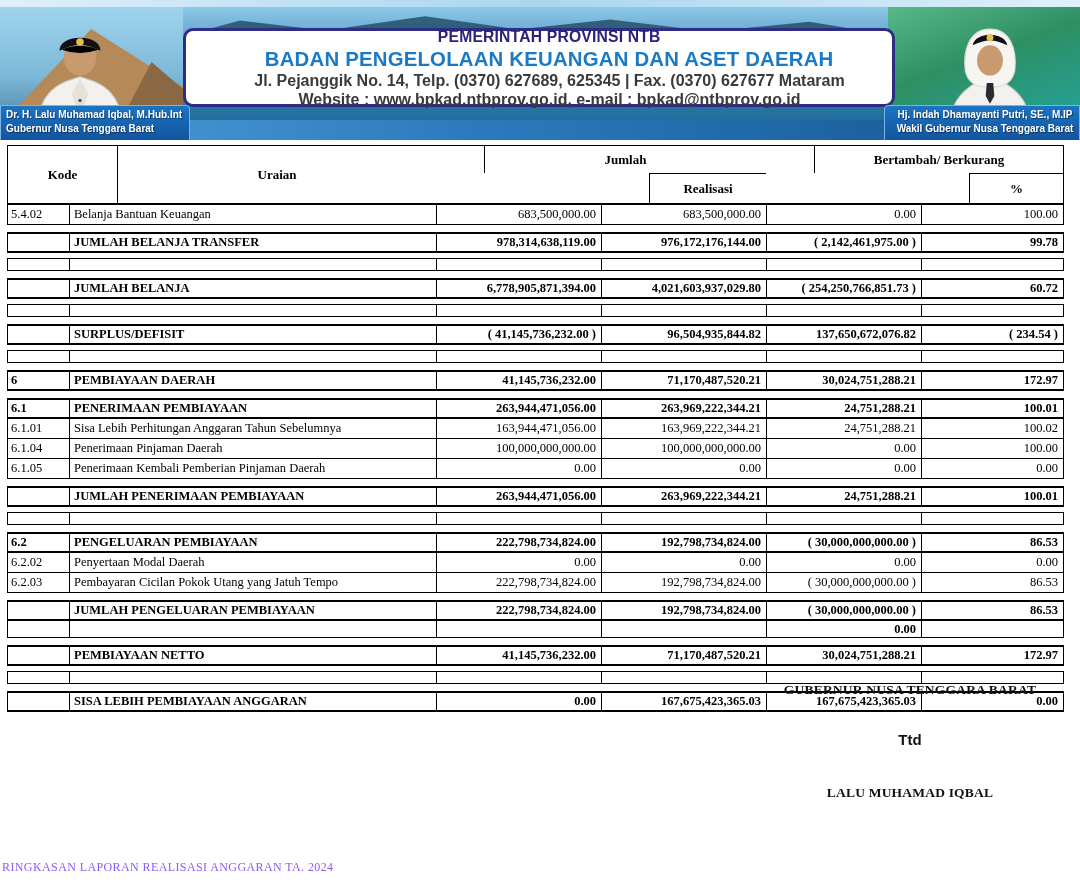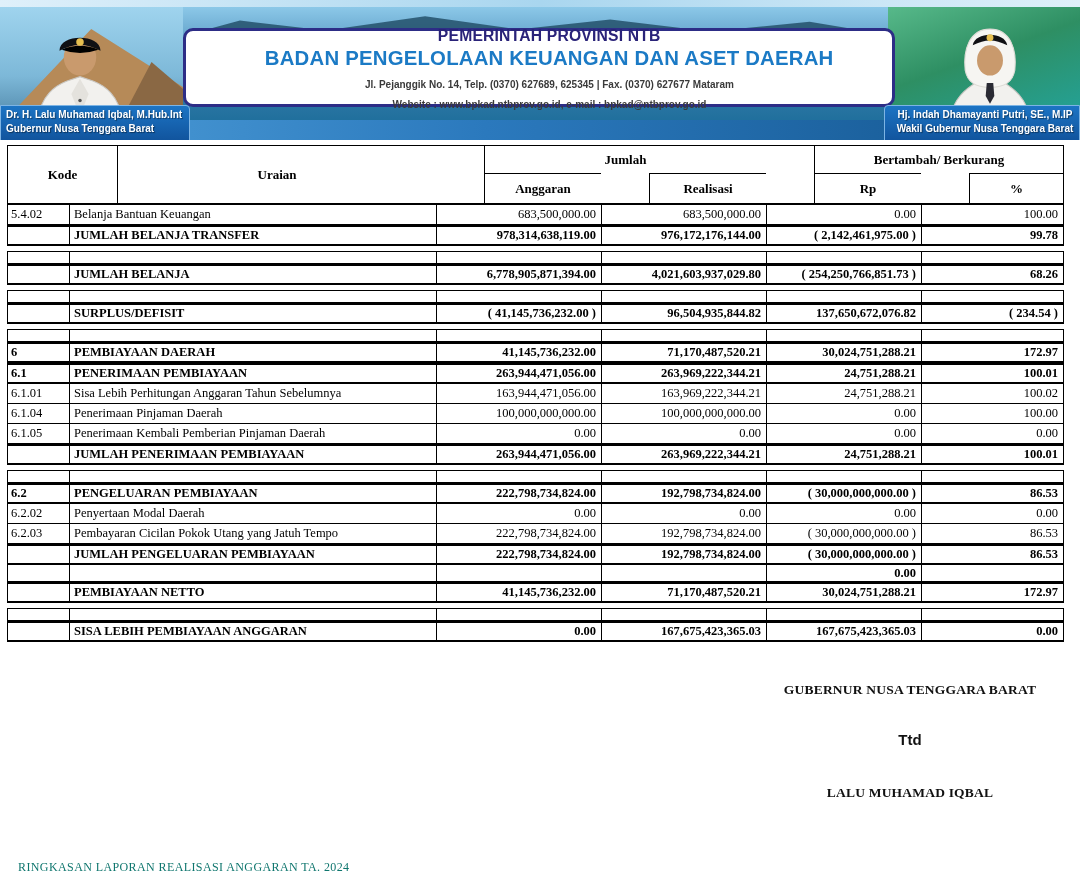--- a/index.html
+++ b/index.html
@@ -26,22 +26,22 @@
   .bottom-strip { position:absolute; left:0; top:120px; width:1080px; height:20px;
                   background:linear-gradient(90deg,#4f9fd9 0%, #2b79bd 45%, #14568f 100%); }
 
   .org-box { position:absolute; left:183px; top:28px; width:712px; height:79px; background:#fff;
              border:3px solid #2d2d86; border-radius:10px; display:flex; flex-direction:column;
              align-items:center; justify-content:center; z-index:5;padding-left:21px; }
   .org-line1 { font-family:"Liberation Sans",sans-serif; font-weight:700; font-size:16.5px;
                color:#2a2379; letter-spacing:.2px; transform:scaleX(.95); }
   .org-line2 { font-family:"Liberation Sans",sans-serif; font-weight:700; font-size:21px;
                color:#1b7ac5; letter-spacing:.2px; margin-top:1px; transform:scaleX(.97); }
-  .org-line3, .org-line4 { font-family:"Liberation Sans",sans-serif; font-weight:700; font-size:10px;
-               color:#3a3a3a; margin-top:9px; }
+  .org-line3, .org-line4 { font-family:"Liberation Sans",sans-serif; font-weight:700; font-size:16px;
+               color:#3a3a3a; margin-top:1px; }
 
   .official { position:absolute; z-index:4; }
   .caption { position:absolute; top:105px; height:43px; z-index:6;
              background:linear-gradient(180deg,#1c74c4,#0f4e96); border:1px solid #7db4e4;
              color:#fff; font-family:"Liberation Sans",sans-serif; font-weight:700; font-size:10px;
              line-height:14px; padding:2px 5px; text-shadow:1px 1px 1px rgba(0,0,0,.45); white-space:nowrap; }
   .caption.left { left:0; width:190px; border-radius:0 4px 4px 0; }
   .caption.right { right:0; width:196px; border-radius:4px 0 0 4px; text-align:center;padding-left:11px; }
 
   
@@ -59,32 +59,32 @@
   .th.sub.c3 { grid-column:4; }
   .th.sub.c4 { grid-column:5; }
   .th.sub.c5 { grid-column:6; }
 
   .trow { display:grid; grid-template-columns:61px 367px 165px 165px 155px 142px; height:20px;
           border:0 solid #000; border-left-width:1px; border-right-width:1px; border-bottom-width:1px; }
   .trow .cell { display:flex; align-items:center; border-left:1px solid #000; overflow:hidden;
                 white-space:nowrap; padding:0 4px; }
   .trow .cell:first-child { border-left:none; padding-left:3px; }
   .trow .cell.num { justify-content:flex-end; padding-right:5px; }
-  .trow.total { font-weight:700; height:21px; border-top-width:2px; border-bottom-width:2px; }
+  .trow.total { font-weight:700; height:21px; border-top-width:2px; border-bottom-width:2px;margin-top:7px; }
   .trow.spacer { height:13px; margin-top:5px; border-top-width:1px; }
   .trow.rponly { font-weight:700; height:17px; }
 
   
   .signature { position:absolute; left:698px; top:682px; width:424px; text-align:center; color:#111; }
   .sig-title { font-weight:700; font-size:13.5px; letter-spacing:.2px; }
   .sig-ttd { font-family:"Liberation Sans",sans-serif; font-weight:700; font-size:15px; margin-top:33px; }
   .sig-name { font-weight:700; font-size:13.5px; margin-top:37px; letter-spacing:.2px; }
 
   
-  .footer-note { position:absolute; left:18px; top:860px; font-size:12px; color:#0f766e;
+  .footer-note { position:absolute; left:2px; top:860px; font-size:12px; color:#8b5cf6;
                  letter-spacing:.4px; }
 </style>
 </head>
 <body>
 
 <div class="banner">
   <div class="left-scene">
     <div class="hut"></div>
     <div class="hut2"></div>
   </div>
@@ -133,23 +133,21 @@
     <div>Wakil Gubernur Nusa Tenggara Barat</div>
   </div>
 </div>
 
 <div class="rtable">
   <div class="thead">
     <div class="th kode">Kode</div>
     <div class="th uraian">Uraian</div>
     <div class="th jumlah">Jumlah</div>
     <div class="th bert">Bertambah/ Berkurang</div>
-    <div class="th sub c2">Anggaran</div>
     <div class="th sub c3">Realisasi</div>
-    <div class="th sub c4">Rp</div>
     <div class="th sub c5">%</div>
   </div>
 
   <div class="tbody">
 
       <div class="trow item">
         <div class="cell">5.4.02</div>
         <div class="cell">Belanja Bantuan Keuangan</div>
         <div class="cell num">683,500,000.00</div>
         <div class="cell num">683,500,000.00</div>
@@ -174,21 +172,21 @@
         <div class="cell num"></div>
         <div class="cell num"></div>
       </div>
 
       <div class="trow total">
         <div class="cell"></div>
         <div class="cell">JUMLAH BELANJA</div>
         <div class="cell num">6,778,905,871,394.00</div>
         <div class="cell num">4,021,603,937,029.80</div>
         <div class="cell num">( 254,250,766,851.73 )</div>
-        <div class="cell num">68.26</div>
+        <div class="cell num">60.72</div>
       </div>
 
       <div class="trow spacer">
         <div class="cell"></div>
         <div class="cell"></div>
         <div class="cell num"></div>
         <div class="cell num"></div>
         <div class="cell num"></div>
         <div class="cell num"></div>
       </div>

